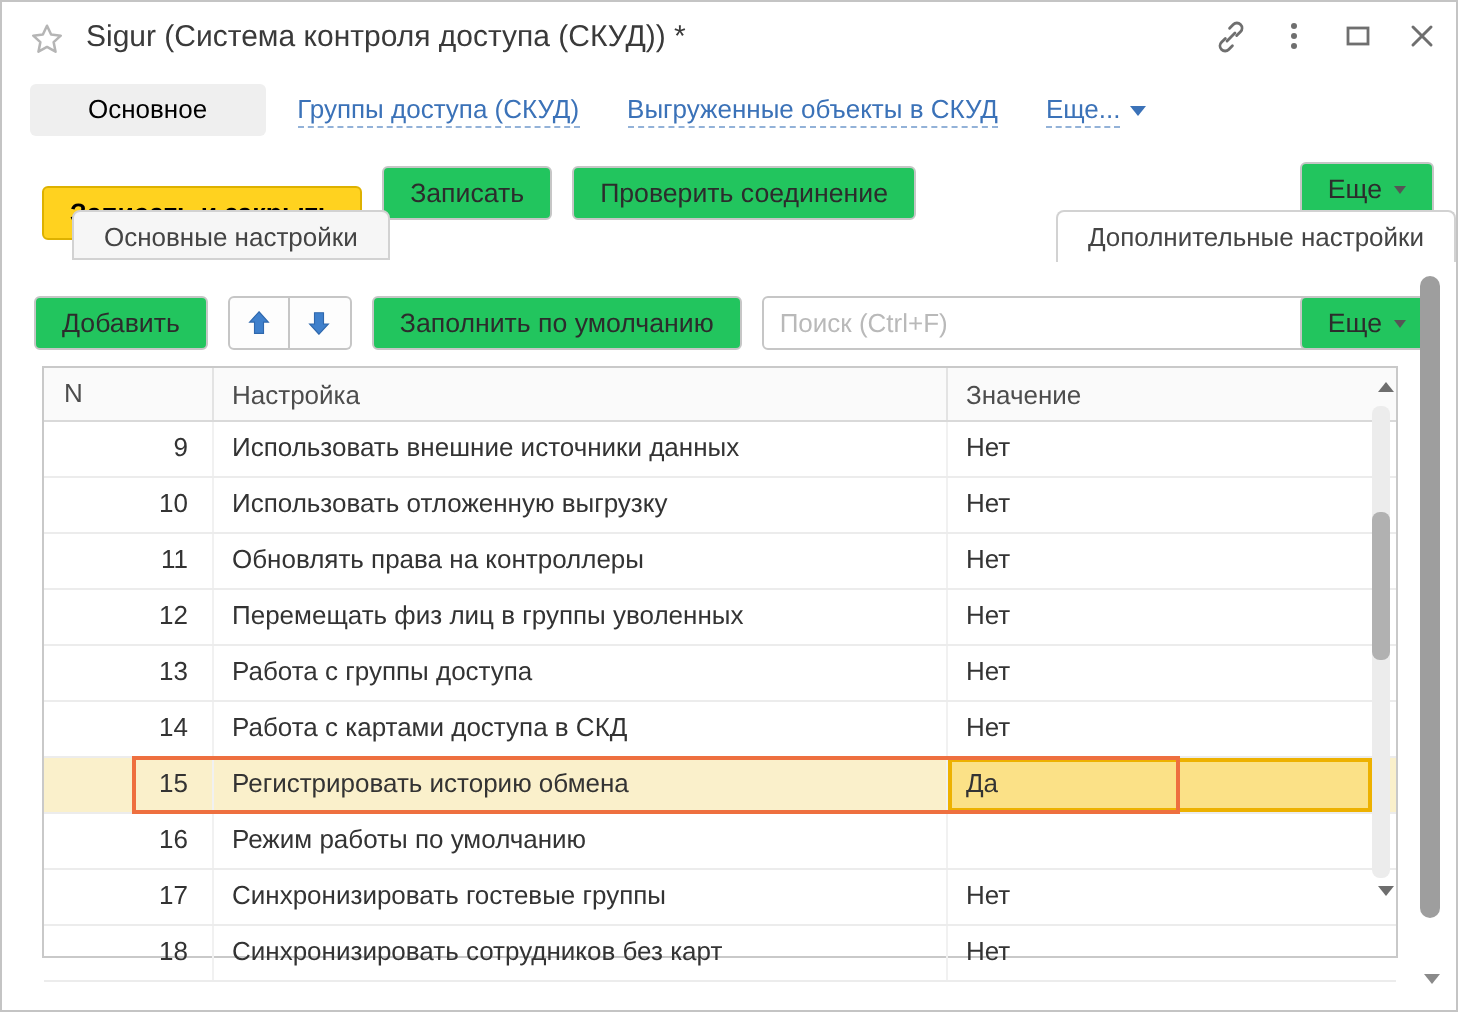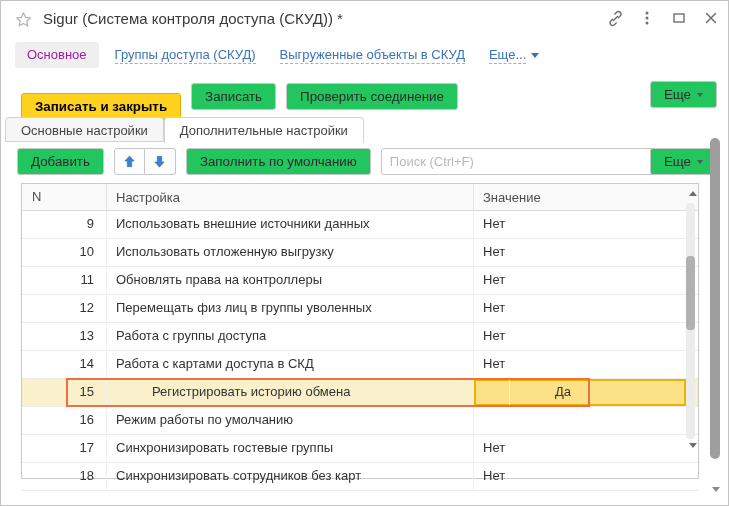--- a/index.html
+++ b/index.html
@@ -9,33 +9,33 @@
     font-family:"Liberation Sans","DejaVu Sans",sans-serif; font-size:13px; color:#333;
   }
   
   .titlebar{position:absolute;left:0;top:0;right:0;height:38px;background:#fff;}
   .star{position:absolute;left:13px;top:9px;width:19px;height:19px;cursor:pointer;}
   .wtitle{position:absolute;left:42px;top:9px;font-size:15px;color:#3a3a3a;white-space:nowrap;}
   .tbicons{position:absolute;right:8px;top:8px;display:flex;align-items:center;gap:14px;}
   .tbico{width:18px;height:18px;display:flex;align-items:center;justify-content:center;color:#6f6f6f;cursor:pointer;}
   
   .navbar{position:absolute;left:0;top:40px;right:0;height:28px;display:flex;align-items:center;padding-left:14px;gap:24px;}
-  .navpill{background:#efefef;border-radius:3px;height:26px;line-height:26px;padding:0 12px;color:#a21caf;margin-right:-8px;cursor:pointer;}
+  .navpill{background:#efefef;border-radius:3px;height:26px;line-height:26px;padding:0 29px;color:#000000;margin-right:-8px;cursor:pointer;}
   .navlink{color:#3b72b8;border-bottom:1px dashed rgba(59,114,184,.55);line-height:17px;cursor:pointer;white-space:nowrap;}
   .navmore{color:#3b72b8;display:flex;align-items:center;gap:5px;cursor:pointer;}
   .navmore .lbl{border-bottom:1px dashed rgba(59,114,184,.55);line-height:17px;}
   .caret{display:inline-block;width:0;height:0;border-left:4px solid transparent;border-right:4px solid transparent;border-top:5px solid currentColor;}
   .caret.sm{border-left-width:3.5px;border-right-width:3.5px;border-top-width:4px;color:#555;}
   
   .cmdbar{position:absolute;left:0;top:80px;right:0;height:30px;display:flex;align-items:center;padding-left:20px;gap:10px;}
   .btn{height:27px;display:inline-flex;align-items:center;justify-content:center;gap:6px;background:#22c55e;border:1px solid #c6c6c6;border-radius:3px;padding:0 13px;color:#2c2c2c;cursor:pointer;white-space:nowrap;box-sizing:border-box;}
   .btn.primary{background:var(--accent-yellow,#ffd21f);border-color:#ddb100;font-weight:bold;color:#000;margin-top:20px;}
   .btn.more-right{position:absolute;right:11px;top:0;}
   
-  .tabs{position:absolute;left:0;top:116px;right:0;height:26px;padding-left:4px;display:flex;}
+  .tabs{position:absolute;left:0;top:104px;right:0;height:26px;padding-left:35px;display:flex;justify-content:space-between;}
   .tab{height:25px;line-height:25px;padding:0 15px;border:1px solid #d2d2d2;border-radius:4px 4px 0 0;background:#f6f6f6;color:#444;cursor:pointer;box-sizing:border-box;}
   .tab.inactive{border-bottom:1px solid #d2d2d2;}
   .tab.active{background:#fff;border-bottom:none;height:26px;}
   
   .toolbar{position:absolute;left:0;top:147px;right:0;height:30px;display:flex;align-items:flex-start;padding-left:16px;gap:10px;}
   .arrowgroup{display:flex;}
   .arrowbtn{width:31px;height:27px;display:flex;align-items:center;justify-content:center;background:#fdfdfd;border:1px solid #c6c6c6;cursor:pointer;box-sizing:border-box;}
   .arrowbtn:first-child{border-radius:3px 0 0 3px;}
   .arrowbtn:last-child{border-radius:0 3px 3px 0;border-left:none;}
   .searchwrap{position:relative;width:332px;height:27px;}
@@ -49,21 +49,21 @@
   .cn{width:85px;text-align:right;padding-right:12px;}
   .cs{width:367px;padding-left:9px;}
   .cv{flex:1;padding-left:9px;}
   .thead .cn{text-align:left;padding-left:10px;}
   .thead .cn,.thead .cs{border-right:1px solid #e3e3e3;height:100%;display:flex;align-items:center;}
   .thead .cn{display:block;line-height:25px;}
   .trow{display:flex;height:27px;align-items:center;border-bottom:1px solid #ececec;position:relative;cursor:default;}
   .trow .cn{border-right:1px solid #f1f1f1;height:100%;line-height:26px;}
   .trow .cs{border-right:1px solid #f1f1f1;height:100%;line-height:26px;}
   .trow .cv{height:100%;line-height:26px;}
-  .trow.highlighted{background:var(--selected-row-bg,#faf0cb);gap:36px;}
+  .trow.highlighted{background:var(--selected-row-bg,#faf0cb);}
   .trow .value-box,.trow .annotation{display:none;}
   .trow.highlighted .value-box{display:block;position:absolute;left:452px;top:0;bottom:0;width:212px;background:var(--selected-value-bg,#fbe187);border:2px solid var(--selected-value-border,#edb100);box-sizing:border-box;z-index:1;}
   .trow.highlighted .annotation{display:block;position:absolute;left:44px;top:-1px;bottom:-1px;width:524px;border:2px solid var(--annotation-orange,#ee6f3f);box-sizing:border-box;z-index:3;pointer-events:none;}
   
   .in-scroll-up{position:absolute;left:667px;top:7px;z-index:4;width:0;height:0;border-left:4px solid transparent;border-right:4px solid transparent;border-bottom:5px solid #6e6e6e;cursor:pointer;}
   .in-scroll-track{position:absolute;left:664px;top:19px;width:9px;height:236px;background:#ececec;border-radius:4px;z-index:4;}
   .in-scroll-thumb{position:absolute;left:664px;top:72px;width:9px;height:74px;background:#b1b1b1;border-radius:4px;z-index:5;cursor:pointer;}
   .in-scroll-down{position:absolute;left:667px;top:259px;z-index:4;width:0;height:0;border-left:4px solid transparent;border-right:4px solid transparent;border-top:5px solid #6e6e6e;cursor:pointer;}
   
   .out-scroll-thumb{position:absolute;left:709px;top:137px;width:10px;height:321px;background:#9e9e9e;border-radius:5px;cursor:pointer;}

